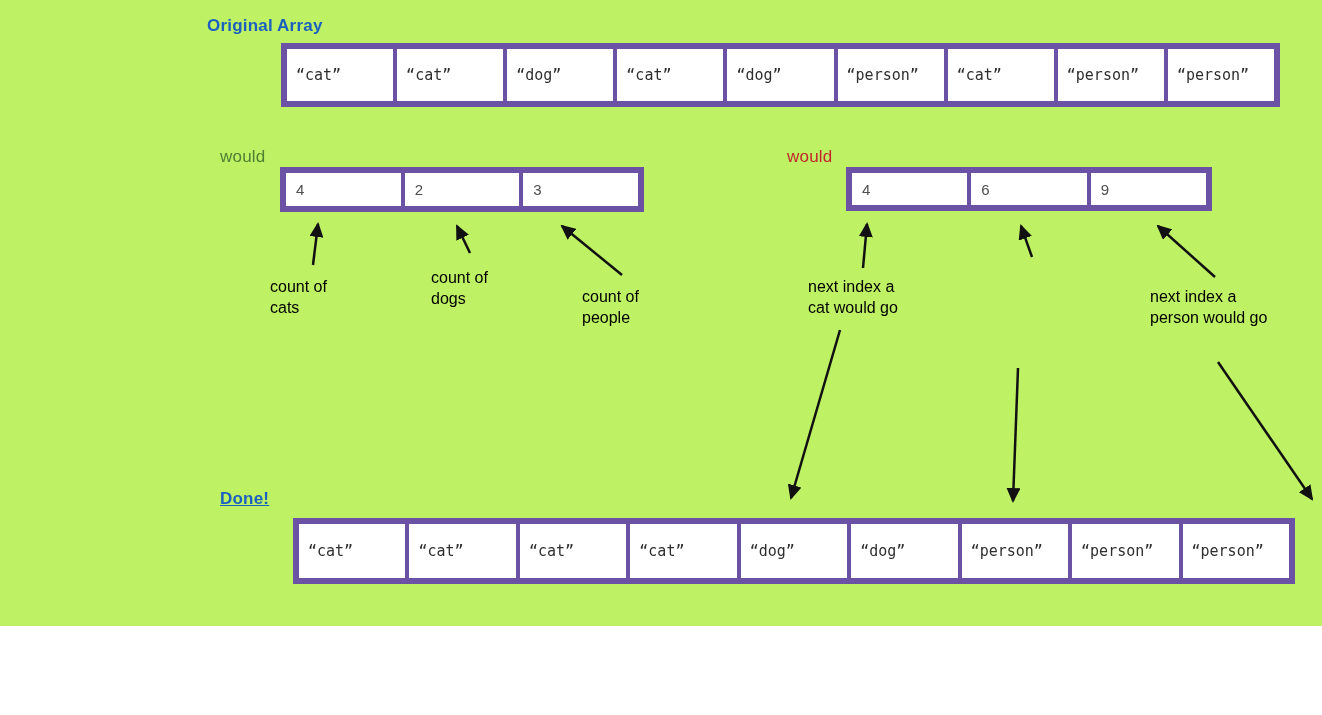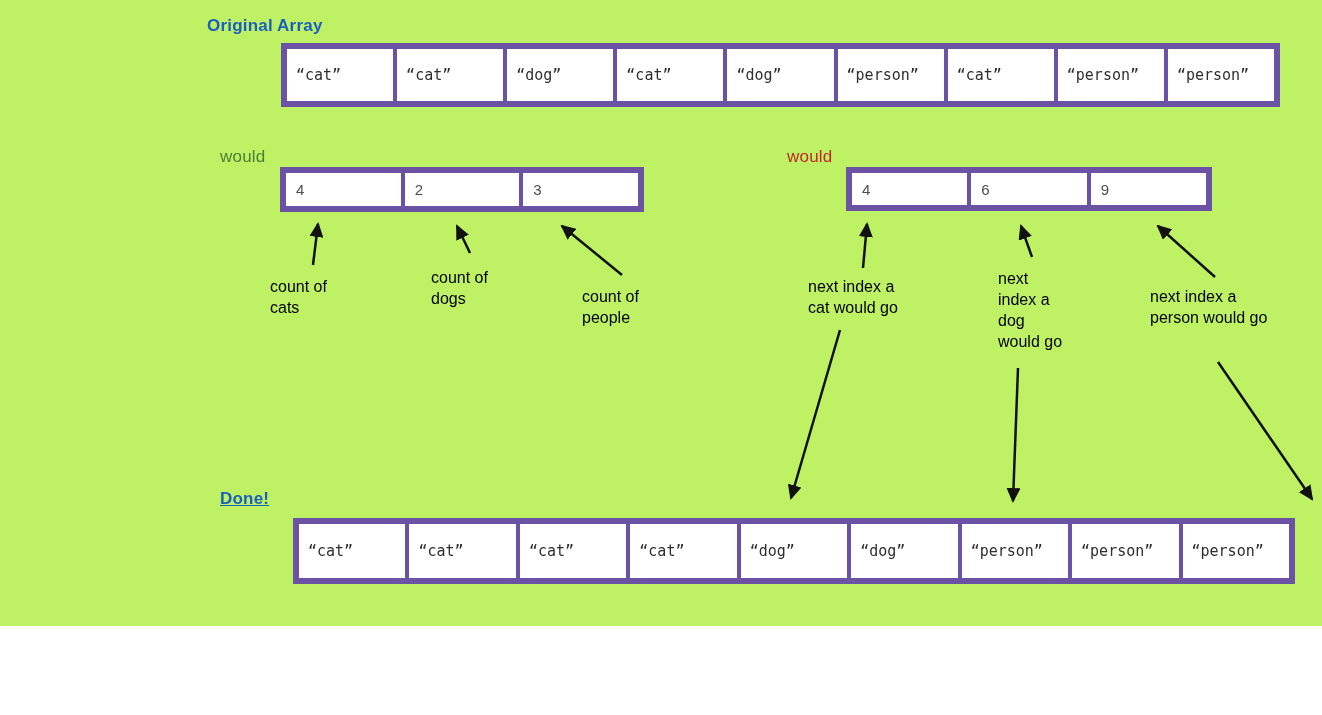--- a/index.html
+++ b/index.html
@@ -137,24 +137,20 @@
 
   <div class="abs annotation" style="left:270px; top:276px;">count of
 cats</div>
   <div class="abs annotation" style="left:431px; top:267px;">count of
 dogs</div>
   <div class="abs annotation" style="left:582px; top:286px;">count of
 people</div>
 
   <div class="abs annotation" style="left:808px; top:276px;">next index a
 cat would go</div>
-  <div class="abs annotation" style="left:998px; top:268px;">next
-index a
-dog
-would go</div>
   <div class="abs annotation" style="left:1150px; top:286px;">next index a
 person would go</div>
 
   <div class="abs array-label label-blue" style="left:220px; top:489px;text-decoration:underline;">Done!</div>
 
   <div class="abs purple-array" style="left:293px; top:518px; width:1002px; height:66px;">
     <div class="cell">
         <span class="cell-mono">“cat”</span>
       </div>
     <div class="cell">

